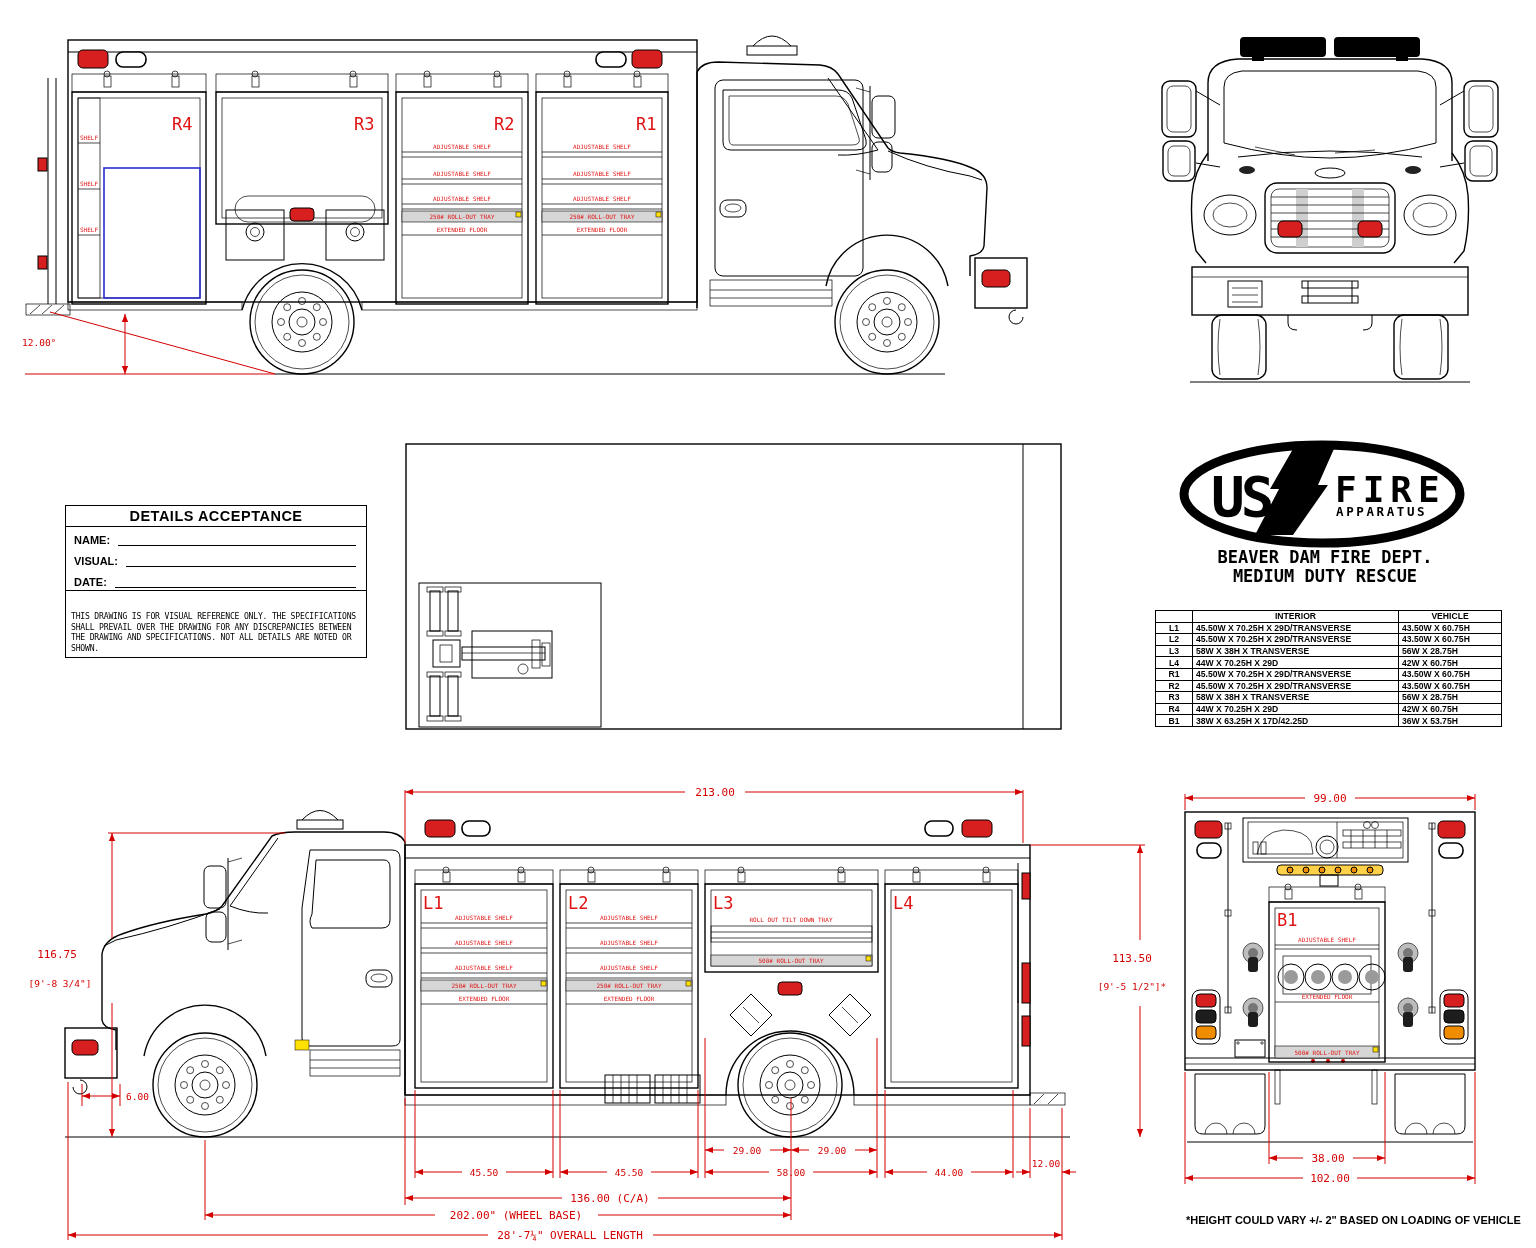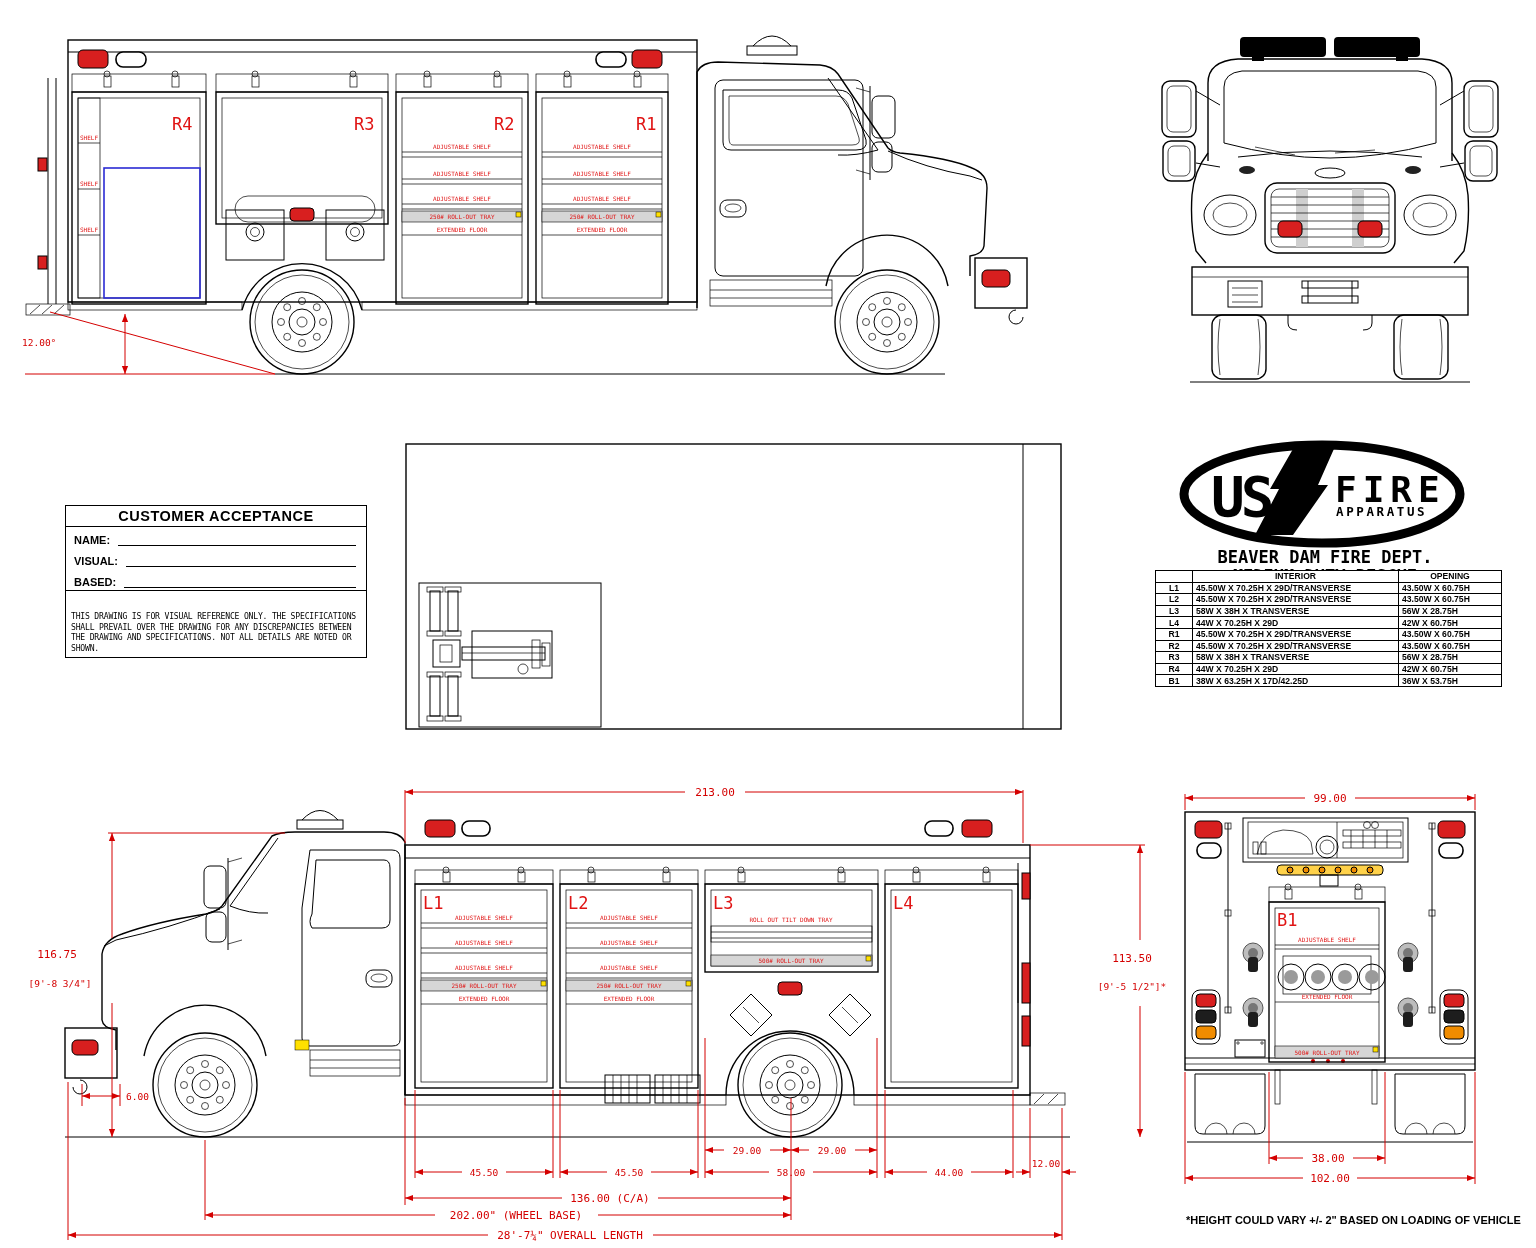--- a/index.html
+++ b/index.html
@@ -22,21 +22,21 @@
   .yel{fill:#ffe000;stroke:#000;stroke-width:0.5;}
   
   #cust{position:absolute;left:65px;top:505px;width:300px;border:1.6px solid #000;background:#fff;}
   #cust .ttl{font-size:14.5px;font-weight:800;text-align:center;padding:2px 0;border-bottom:1.6px solid #000;letter-spacing:.5px;}
   #cust .row{display:flex;align-items:flex-end;padding:3px 10px 2px 8px;}
   #cust .row .lab{font-size:11px;font-weight:800;white-space:nowrap;}
   #cust .row .line{flex:1;border-bottom:1.2px solid #000;height:15px;margin-left:8px;}
   #cust .disc{border-top:1.6px solid #000;padding:20px 5px 4px 5px;font-family:"DejaVu Sans Mono",monospace;
               font-size:8.1px;line-height:1.3;letter-spacing:-0.2px;}
   
-  #spec{position:absolute;left:1155px;top:570px;width:347px;border-collapse:collapse;background:#fff;}
+  #spec{position:absolute;left:1155px;top:610px;width:347px;border-collapse:collapse;background:#fff;}
   #spec td,#spec th{border:1px solid #000;font-size:8.6px;font-weight:bold;padding:0 3px;height:10.6px;
                     font-family:"Liberation Sans",sans-serif;white-space:nowrap;}
   #spec th{text-align:center;}
   #spec td.id{text-align:center;width:30px;}
   #spec td.op{width:96px;}
   
   #footnote{position:absolute;left:1186px;top:1214px;width:350px;font-size:11px;font-weight:800;white-space:nowrap;}
 </style>
 </head>
 <body>
@@ -302,31 +302,31 @@
         <path class="tn" d="M70,294 q-4,28 0,56"></path>
         <path class="tn" d="M108,294 q4,28 0,56"></path>
     <rect class="ln" x="244" y="290" width="54" height="64" rx="10"></rect>
         <path class="tn" d="M252,294 q-4,28 0,56"></path>
         <path class="tn" d="M290,294 q4,28 0,56"></path>
   </g>
   <line class="md" x1="40" y1="357" x2="320" y2="357"></line>
 </svg>
 
 <div id="cust">
-  <div class="ttl">CUSTOMER ACCEPTANCE</div>
+  <div class="ttl">DETAILS ACCEPTANCE</div>
   <div class="row">
     <span class="lab">NAME:</span>
     <span class="line"></span>
   </div>
   <div class="row">
     <span class="lab">VISUAL:</span>
     <span class="line"></span>
   </div>
   <div class="row">
-    <span class="lab">BASED:</span>
+    <span class="lab">DATE:</span>
     <span class="line"></span>
   </div>
   <div class="disc">THIS DRAWING IS FOR VISUAL REFERENCE ONLY. THE SPECIFICATIONS SHALL PREVAIL OVER THE DRAWING FOR ANY DISCREPANCIES BETWEEN THE DRAWING AND SPECIFICATIONS. NOT ALL DETAILS ARE NOTED OR SHOWN.</div>
 </div>
 
 <svg style="left:405px;top:443px" width="658" height="288" viewBox="0 0 658 288">
   <rect class="ln" x="1" y="1" width="655" height="285"></rect>
   <line class="md" x1="618" y1="1" x2="618" y2="286"></line>
   <rect class="md" x="14" y="140" width="182" height="144"></rect>
   <g>
@@ -361,21 +361,21 @@
   <text x="161" y="74" font-family="Liberation Sans, sans-serif" font-size="12.5" font-weight="700" letter-spacing="2.6" fill="#000">APPARATUS</text>
   <text x="150" y="121" text-anchor="middle" font-family="Liberation Sans, sans-serif" font-size="17" font-weight="800" fill="#000">BEAVER DAM FIRE DEPT.</text>
   <text x="150" y="140" text-anchor="middle" font-family="Liberation Sans, sans-serif" font-size="17" font-weight="800" fill="#000">MEDIUM DUTY RESCUE</text>
 </svg>
 
 <table id="spec">
   <tbody>
         <tr>
     <th class="id"></th>
     <th>INTERIOR</th>
-    <th class="op">OPENING</th>
+    <th class="op">VEHICLE</th>
   </tr>
   <tr>
           <td class="id">L1</td>
           <td>45.50W X 70.25H X 29D/TRANSVERSE</td>
           <td class="op">43.50W X 60.75H</td>
         </tr>
   <tr>
           <td class="id">L2</td>
           <td>45.50W X 70.25H X 29D/TRANSVERSE</td>
           <td class="op">43.50W X 60.75H</td>

